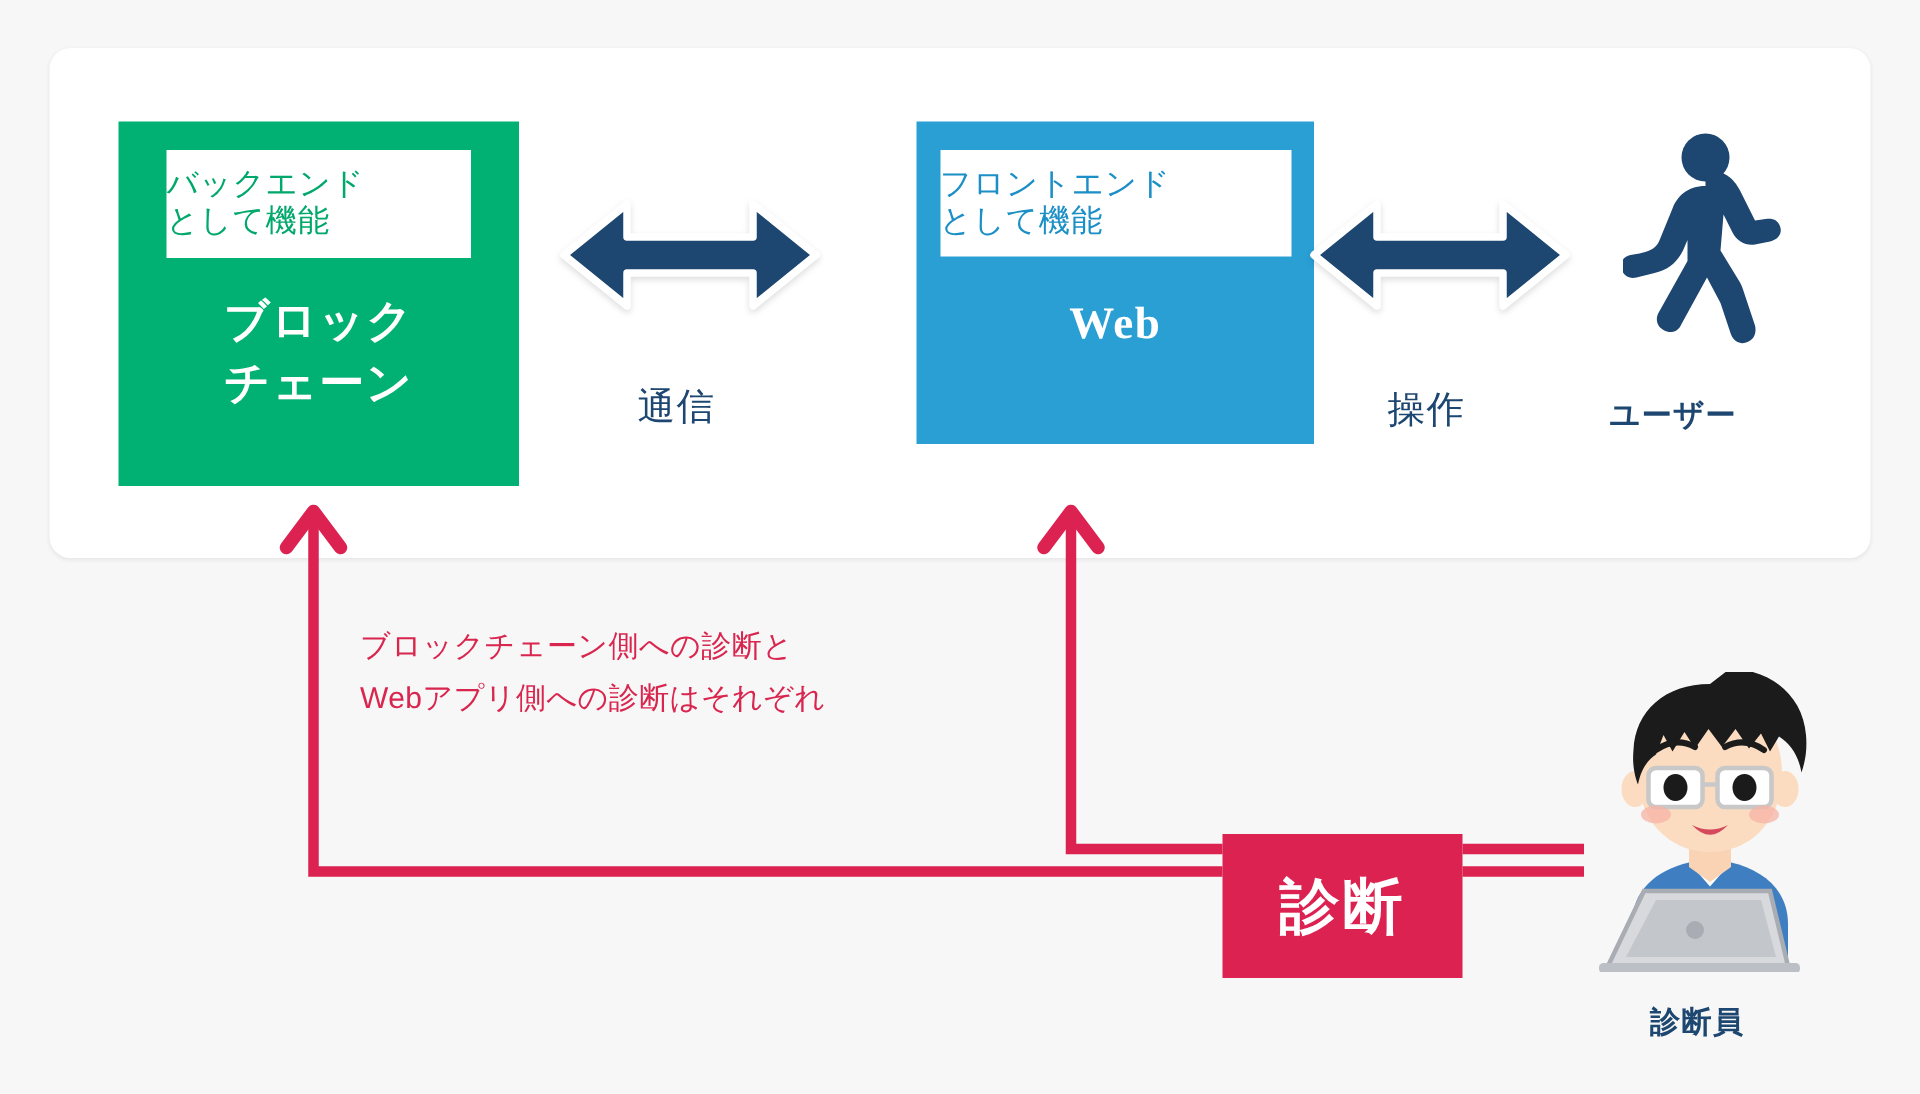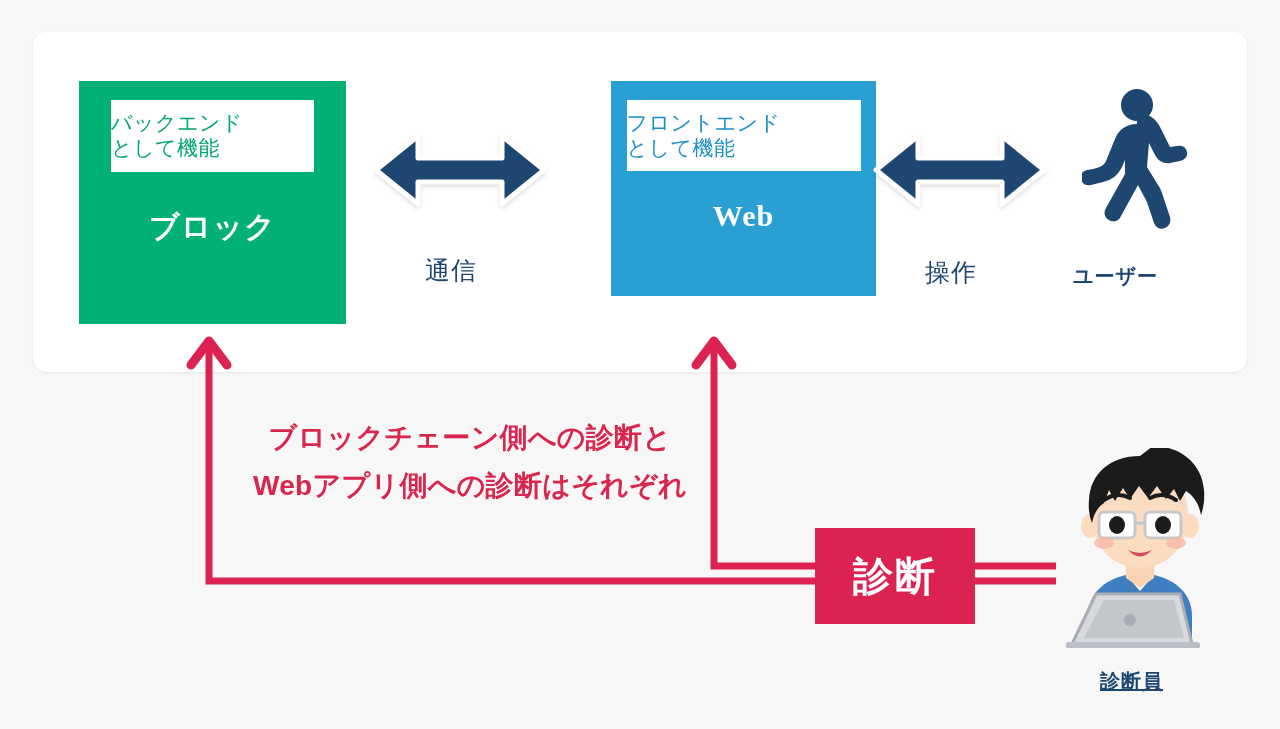--- a/index.html
+++ b/index.html
@@ -69,21 +69,21 @@
     white-space: nowrap;
   }
 
   
   #node-blockchain {
     left: 79px;  top: 81px;  width: 267px; height: 243px;
   }
   #node-blockchain .node-tag {
     width: 203px; height: 72px; margin-top: 19px;
   }
-  #node-blockchain .node-title { margin-top: 34px; }
+  #node-blockchain .node-title { margin-top: 22px; }
 
   
   #node-webapp {
     left: 578px; top: 81px; width: 265px; height: 215px; margin-left: 33px;
   }
   #node-webapp .node-tag {
     width: 234px; height: 71px; margin-top: 19px;
   }
   #node-webapp .node-title { margin-top: 24px; font-family: Liberation Serif, serif; }
 
@@ -120,63 +120,64 @@
     position: absolute; left: 0; top: 0;
     width: 1280px; height: 729px;
     pointer-events: none;
   }
 
   
   #flow-note {
     position: absolute;
     left: 240px; top: 414px;
     width: 460px;
-    text-align: center;
+    text-align: left;
     color: #d9264f;
-    font-weight: 700;
-    font-size: 28px;
+    font-weight: 400;
+    font-size: 20px;
     line-height: 1.73;
     letter-spacing: 0.3px;
     white-space: nowrap;
   }
 
   
   #diag-box {
     position: absolute;
-    left: 815px; top: 528px; width: 160px; height: 96px;
+    left: 815px; top: 556px; width: 160px; height: 96px;
     background: #dc2250;
     display: flex; align-items: center; justify-content: center;
   }
   #diag-box .diag-text {
     color: #ffffff; font-size: 40px; font-weight: 700; letter-spacing: 2px;
     white-space: nowrap;
   }
 
   
   #tester-figure { position: absolute; left: 1052px; top: 448px; }
   #tester-label {
     position: absolute; left: 1100px; top: 668px;
     color: #1d4670; font-size: 20px; font-weight: 700;
-    letter-spacing: 1px; white-space: nowrap; text-decoration: underline;
+    letter-spacing: 1px; white-space: nowrap;
   }
 </style>
 </head>
 <body>
 
 <div id="stage">
 
   <div class="panel"></div>
 
   <div class="node green" id="node-blockchain">
     <div class="node-tag green-tx">
       <span>バックエンド</span>
       <span>として機能</span>
     </div>
     <div class="node-title">
       <div>ブロック</div>
+      <div>チェーン</div>
     </div>
   </div>
 
   <div class="node blue" id="node-webapp">
     <div class="node-tag blue-tx">
       <span>フロントエンド</span>
       <span>として機能</span>
     </div>
     <div class="node-title">
       <div>Web</div>

